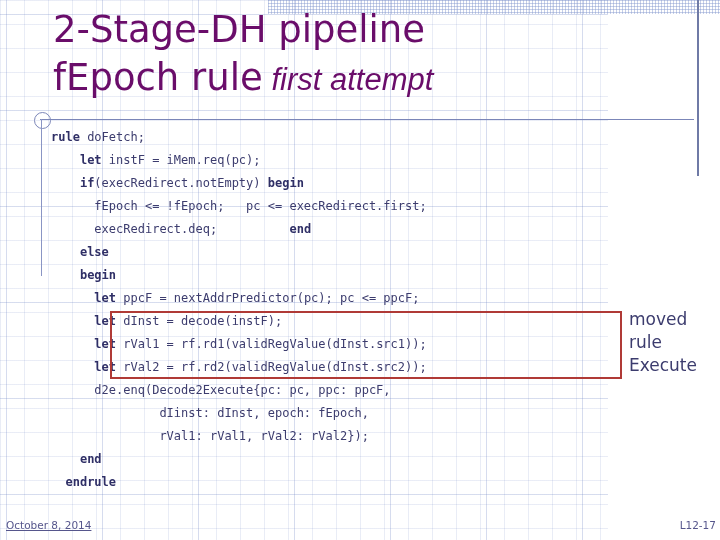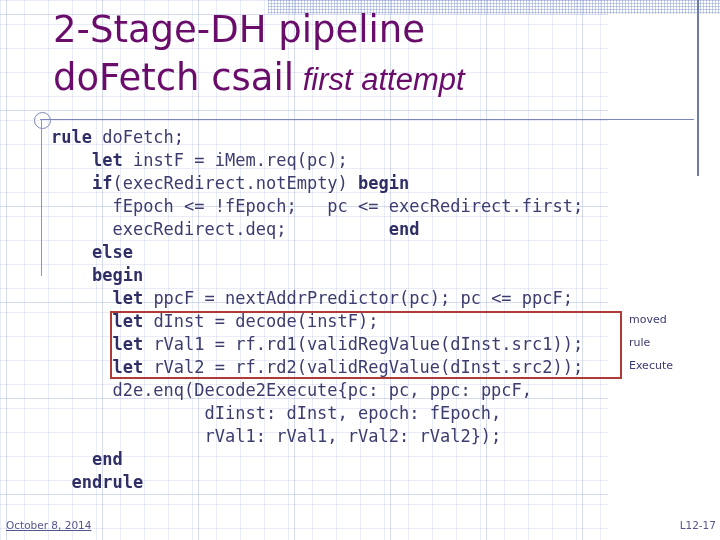--- a/index.html
+++ b/index.html
@@ -111,21 +111,21 @@
     background: #6f7aa6;
   }
 
   
   #code-block {
     position: absolute;
     left: 51px;
     top: 126px;
     width: 660px;
     font-family: "DejaVu Sans Mono", monospace;
-    font-size: 17px;
+    font-size: 12px;
     line-height: 23px;
     color: #3c3c6e;
     white-space: pre;
   }
   .code-line {
     white-space: pre;
     height: 23px;
   }
   .kw {
     font-weight: bold;
@@ -146,21 +146,21 @@
   }
 
   
   #annotation {
     position: absolute;
     left: 629px;
     top: 308px;
     width: 90px;
     color: #3c3c6e;
     font-family: "DejaVu Sans", sans-serif;
-    font-size: 11px;
+    font-size: 17px;
     line-height: 23px;
   }
   #annotation div { white-space: nowrap; }
 
   
   #footer {
     position: absolute;
     left: 0px;
     top: 519px;
     width: 720px;
@@ -175,21 +175,21 @@
 </style>
 </head>
 <body>
 
 <div id="slide">
 
   <div class="top-band"></div>
 
   <div id="title-block">
     <div class="title-line">2-Stage-DH pipeline</div>
-    <div class="title-line"><span>doFetch csail</span><span class="title-sub">&nbsp;<span>first attempt</span></span></div>
+    <div class="title-line"><span>fEpoch rule</span><span class="title-sub">&nbsp;<span>first attempt</span></span></div>
   </div>
 
   <div class="deco-hline"></div>
   <div class="deco-circle"></div>
   <div class="deco-vline-left"></div>
   <div class="deco-vline-right"></div>
 
   <div id="code-block"><div class="code-line"><span></span><span class="kw">rule </span><span>doFetch;</span></div><div class="code-line"><span>    </span><span class="kw">let </span><span>instF = iMem.req(pc);</span></div><div class="code-line"><span>    </span><span class="kw">if</span><span>(execRedirect.notEmpty) </span><span class="kw">begin</span></div><div class="code-line"><span>      </span><span>fEpoch &lt;= !fEpoch;   pc &lt;= execRedirect.first;</span></div><div class="code-line"><span>      </span><span>execRedirect.deq;          </span><span class="kw">end</span></div><div class="code-line"><span>    </span><span class="kw">else</span></div><div class="code-line"><span>    </span><span class="kw">begin</span></div><div class="code-line"><span>      </span><span class="kw">let </span><span>ppcF = nextAddrPredictor(pc); pc &lt;= ppcF;</span></div><div class="code-line"><span>      </span><span class="kw">let </span><span>dInst = decode(instF);</span></div><div class="code-line"><span>      </span><span class="kw">let </span><span>rVal1 = rf.rd1(validRegValue(dInst.src1));</span></div><div class="code-line"><span>      </span><span class="kw">let </span><span>rVal2 = rf.rd2(validRegValue(dInst.src2));</span></div><div class="code-line"><span>      </span><span>d2e.enq(Decode2Execute{pc: pc, ppc: ppcF,</span></div><div class="code-line"><span>               </span><span>dIinst: dInst, epoch: fEpoch,</span></div><div class="code-line"><span>               </span><span>rVal1: rVal1, rVal2: rVal2});</span></div><div class="code-line"><span>    </span><span class="kw">end</span></div><div class="code-line"><span>  </span><span class="kw">endrule</span></div></div>
 
   <div id="red-box"></div>

